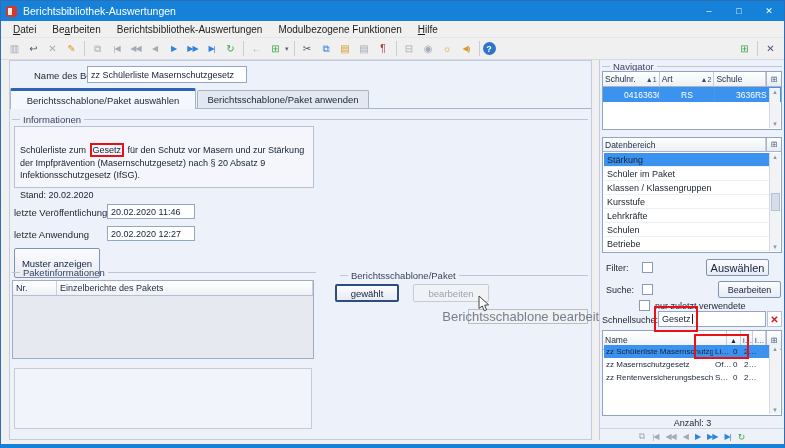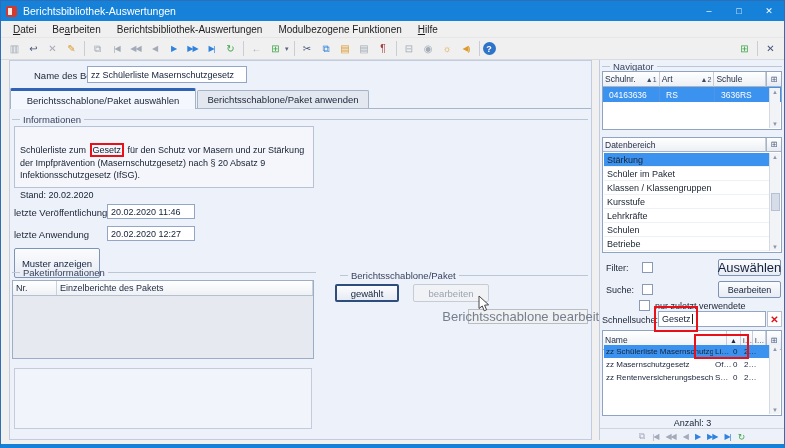--- a/index.html
+++ b/index.html
@@ -50,21 +50,21 @@
   
   .table{position:absolute;background:#e6e9f0;border:1px solid #9dadc6}
   .thead{display:flex;height:15px;background:linear-gradient(#ffffff,#eef1f5);border-bottom:1px solid #b4bfd0;font-size:9px;color:#1e2940}
   .th{display:flex;align-items:center;padding-left:3px;border-right:1px solid #c9d1dd;overflow:hidden;white-space:nowrap}
   .emptybox{position:absolute;background:#f1f4fb;border:1px solid #c4cbd9}
   .grid{position:absolute;background:#fff;border:1px solid #8fa3c2}
   .ghrow{display:flex;height:15px;font-size:8.5px;color:#1e2940}
   .gh{display:flex;align-items:center;justify-content:space-between;padding:0 2px;background:linear-gradient(#ffffff,#eceff4);border-right:1px solid #c6cdd9;border-bottom:1px solid #a9b3c3;overflow:hidden;white-space:nowrap}
   .gbtn{display:flex;align-items:center;justify-content:center;background:linear-gradient(#ffffff,#e6ebf2);border-left:1px solid #a9b3c3;border-bottom:1px solid #a9b3c3;font-size:8px;color:#47587a}
   .grow{display:flex;height:15px;font-size:8.5px;color:#182338;align-items:center}
-  .gc{padding-left:6px;overflow:hidden;white-space:nowrap;height:100%;display:flex;align-items:center;border-right:1px solid rgba(140,160,190,.25)}
+  .gc{padding-left:21px;overflow:hidden;white-space:nowrap;height:100%;display:flex;align-items:center;border-right:1px solid rgba(140,160,190,.25)}
   .sel{background:#3c92ef;color:#fff}
   .sortb{font-size:7px;color:#3a4a68}
   .vsb{position:absolute;top:16px;bottom:1px;right:1px;width:11px;background:#f1f3f7;border-left:1px solid #d4dae4;display:flex;flex-direction:column;align-items:center;justify-content:space-between;font-size:6px;color:#8b97ab;padding:1px 0}
   .thumb{width:9px;height:18px;background:#d7dde8;border:1px solid #b6c0d0}
   .li{height:14px;display:flex;align-items:center;padding-left:3px;font-size:9px;color:#1a2330;border-bottom:1px solid #eef1f6;white-space:nowrap;overflow:hidden}
   .cb{position:absolute;width:11px;height:11px;background:#fff;border:1px solid #8a9ab5}
   .clear{position:absolute;background:#fff;border:1px solid #b6c0d0;color:#e01018;font-weight:bold;font-size:10px;display:flex;align-items:center;justify-content:center}
   .rrow{display:flex;height:13px;font-size:8px;color:#182338;align-items:center}
   .rcell{padding-left:2px;overflow:hidden;white-space:nowrap;height:100%;display:flex;align-items:center}
   .ann{position:absolute;border:2px solid #e8111a;background:transparent;z-index:9}
@@ -258,21 +258,21 @@
         </div>
         <div class="vsb" style="top:15px">
           <span>▲</span>
           <div class="thumb"></div>
           <span>▼</span>
         </div>
       </div>
 
       <span class="lbl" style="left:6px;top:203px;font-size:9px">Filter:</span>
       <span class="cb" style="left:42px;top:202px"></span>
-      <div class="btn" style="left:118px;top:199px;width:63px;height:17px;font-size:13px">
+      <div class="btn" style="left:106px;top:199px;width:63px;height:17px;font-size:11px">
           <span>Auswählen</span>
         </div>
 
       <span class="lbl" style="left:6px;top:225px;font-size:9px">Suche:</span>
       <span class="cb" style="left:42px;top:224px"></span>
       <div class="btn" style="left:118px;top:221px;width:63px;height:17px;font-size:9px">
           <span>Bearbeiten</span>
         </div>
 
       <span class="cb" style="left:39px;top:240px"></span>

